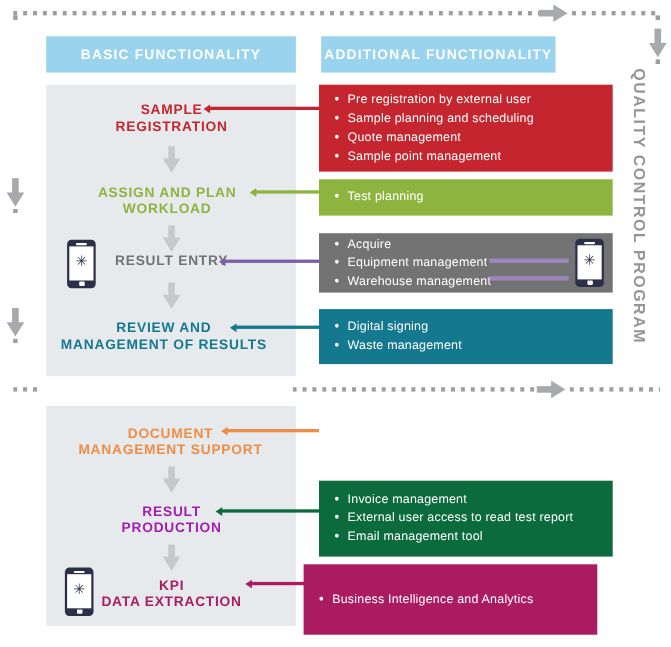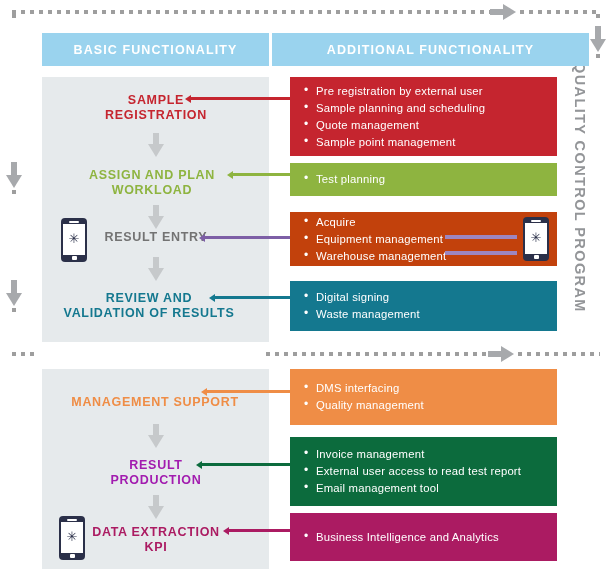--- a/index.html
+++ b/index.html
@@ -158,21 +158,21 @@
   <div class="dash dash-v" style="left:596px;top:54px;height:300px;"></div>
 
   <div class="dash dash-h" style="left:12px;top:352px;width:22px;"></div>
   <div class="dash dash-h" style="left:266px;top:352px;width:222px;"></div>
   <div class="arrow-r" style="left:488px;top:346px;"></div>
   <div class="dash dash-h" style="left:518px;top:352px;width:82px;"></div>
 
   <div class="qcp" style="left:588px;top:62px;">QUALITY CONTROL PROGRAM</div>
 
   <div class="colhead" style="left:42px;top:33px;width:227px;height:33px;">BASIC FUNCTIONALITY</div>
-  <div class="colhead" style="left:272px;top:33px;width:317px;height:33px;">ADDITIONAL FUNCTIONALITY</div>
+  <div class="colhead" style="left:292px;top:33px;width:213px;height:33px;">ADDITIONAL FUNCTIONALITY</div>
 
   <div class="panel" style="left:42px;top:77px;width:227px;height:265px;"></div>
 
   <div class="stage" style="left:64px;top:90px;width:184px;height:36px;color:#c5252f;justify-content:center;">
     <div>
       <div>SAMPLE</div>
       <div>REGISTRATION</div>
     </div>
   </div>
   <div class="vstep" style="left:148px;top:133px;"></div>
@@ -188,21 +188,21 @@
   <div class="stage" style="left:64px;top:228px;width:184px;height:18px;color:#737373;">
     <div>
       <div>RESULT ENTRY</div>
     </div>
   </div>
   <div class="vstep" style="left:148px;top:257px;"></div>
 
   <div class="stage" style="left:50px;top:288px;width:198px;height:36px;color:#14788f;">
     <div>
       <div>REVIEW AND</div>
-      <div>VALIDATION OF RESULTS</div>
+      <div>MANAGEMENT OF RESULTS</div>
     </div>
   </div>
 
   <div class="phone" style="left:61px;top:218px;">
     <div class="body"></div>
     <div class="screen"></div>
     <div class="spk"></div>
     <div class="home"></div>
     <div class="star">✳</div>
   </div>
@@ -228,21 +228,21 @@
       <li>Sample point management</li>
     </ul>
   </div>
 
   <div class="fbox" style="left:290px;top:163px;width:267px;height:33px;background:#8eb440;">
     <ul>
       <li>Test planning</li>
     </ul>
   </div>
 
-  <div class="fbox" style="left:290px;top:212px;width:267px;height:54px;background:#c2410c;">
+  <div class="fbox" style="left:290px;top:212px;width:267px;height:54px;background:#737373;">
     <ul>
       <li>Acquire</li>
       <li>Equipment management</li>
       <li>Warehouse management</li>
     </ul>
   </div>
 
   <div class="phone-link" style="left:445px;top:235px;width:72px;"></div>
   <div class="phone-link" style="left:445px;top:251px;width:72px;"></div>
   <div class="phone" style="left:523px;top:217px;">
@@ -257,37 +257,38 @@
     <ul>
       <li>Digital signing</li>
       <li>Waste management</li>
     </ul>
   </div>
 
   <div class="panel" style="left:42px;top:369px;width:227px;height:200px;"></div>
 
   <div class="stage" style="left:44px;top:384px;width:222px;height:36px;color:#ef8d46;">
     <div>
+      <div>DOCUMENT</div>
       <div>MANAGEMENT SUPPORT</div>
     </div>
   </div>
   <div class="vstep" style="left:148px;top:424px;"></div>
 
   <div class="stage" style="left:64px;top:455px;width:184px;height:36px;color:#a21caf;">
     <div>
       <div>RESULT</div>
       <div>PRODUCTION</div>
     </div>
   </div>
   <div class="vstep" style="left:148px;top:495px;"></div>
 
   <div class="stage" style="left:64px;top:522px;width:184px;height:36px;color:#ab1b62;">
     <div>
+      <div>KPI</div>
       <div>DATA EXTRACTION</div>
-      <div>KPI</div>
     </div>
   </div>
 
   <div class="phone" style="left:59px;top:516px;">
     <div class="body"></div>
     <div class="screen"></div>
     <div class="spk"></div>
     <div class="home"></div>
     <div class="star">✳</div>
   </div>
@@ -295,34 +296,28 @@
   <div class="conn" style="left:206px;top:390px;width:84px;background:#ef8d46;color:#ef8d46;">
       <i class="head"></i>
     </div>
   <div class="conn" style="left:201px;top:463px;width:89px;background:#0c6b3d;color:#0c6b3d;">
       <i class="head"></i>
     </div>
   <div class="conn" style="left:228px;top:529px;width:62px;background:#ab1b62;color:#ab1b62;">
       <i class="head"></i>
     </div>
 
-  <div class="fbox" style="left:290px;top:369px;width:267px;height:56px;background:#ef8d46;">
-    <ul>
-      <li>DMS interfacing</li>
-      <li>Quality management</li>
-    </ul>
-  </div>
 
   <div class="fbox" style="left:290px;top:437px;width:267px;height:69px;background:#0c6b3d;">
     <ul>
       <li>Invoice management</li>
       <li>External user access to read test report</li>
       <li>Email management tool</li>
     </ul>
   </div>
 
-  <div class="fbox" style="left:290px;top:513px;width:267px;height:48px;background:#ab1b62;">
+  <div class="fbox" style="left:276px;top:513px;width:267px;height:64px;background:#ab1b62;">
     <ul>
       <li>Business Intelligence and Analytics</li>
     </ul>
   </div>
 
 </div>
 
 </body></html>

